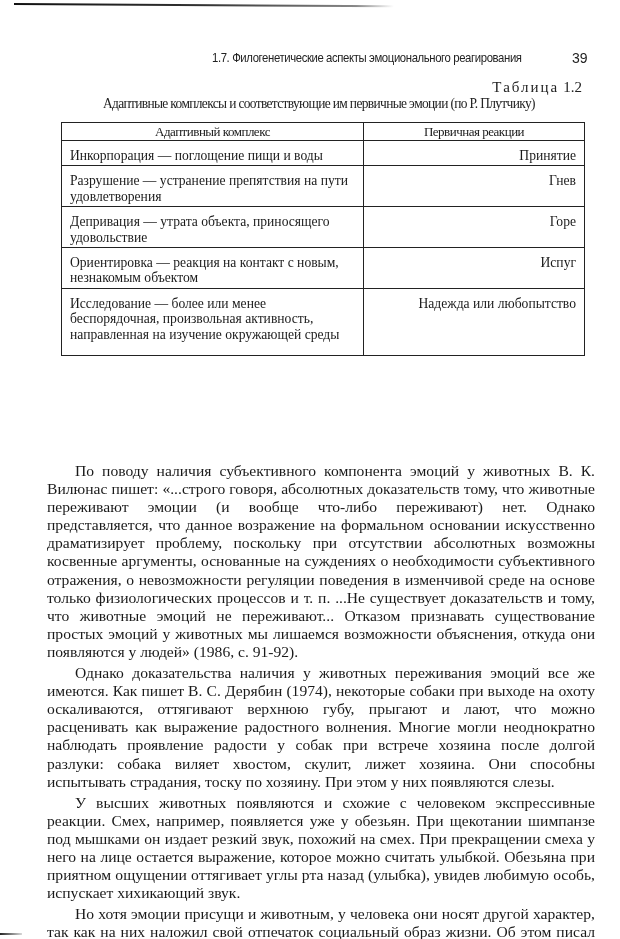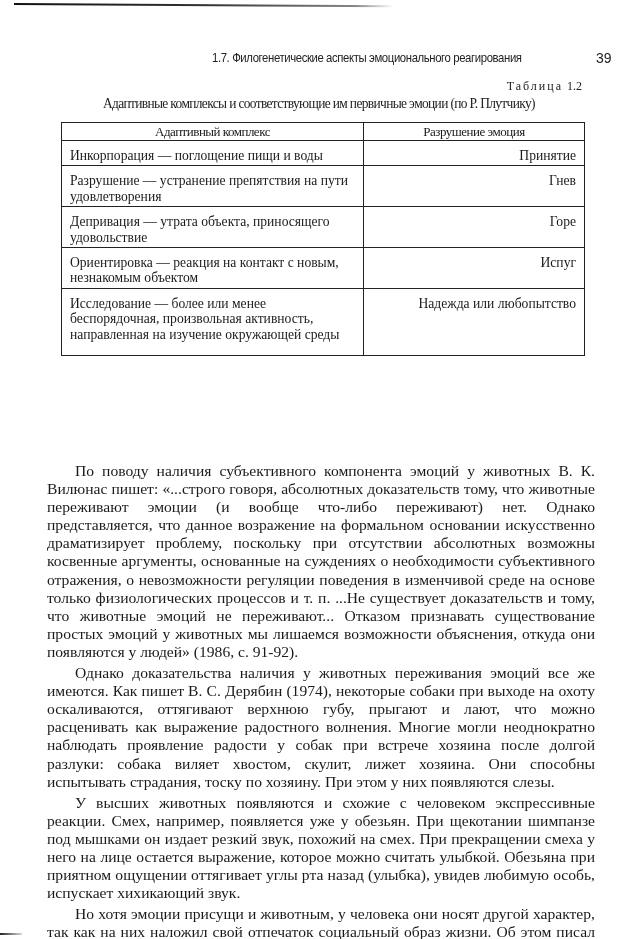--- a/index.html
+++ b/index.html
@@ -14,25 +14,25 @@
   }
   .running-head {
     position: absolute; top: 50px; left: 212px; width: 325px;
     font-family: "Liberation Sans", "DejaVu Sans", sans-serif;
     font-size: 13.2px; letter-spacing: -0.45px; transform: scaleX(0.86); transform-origin: left top;
     white-space: nowrap; color: #222;
   }
   .page-number {
     position: absolute; top: 50px; left: 572px;
     font-family: "Liberation Sans", "DejaVu Sans", sans-serif;
-    font-size: 14px; color: #222; margin-left: 24px;
+    font-size: 14px; color: #222;
   }
   .table-label {
     position: absolute; top: 79px; right: 38px;
-    font-size: 12px; letter-spacing: 2px; color: #222; white-space: nowrap;
+    font-size: 15px; letter-spacing: 2px; color: #222; white-space: nowrap;
   }
   .table-label .num { letter-spacing: 0; margin-left: 4px; }
   .table-caption {
     position: absolute; top: 95px; left: 103px; width: 500px;
     font-size: 14.4px; letter-spacing: -0.7px; color: #222; white-space: nowrap;
     transform: scaleX(0.935); transform-origin: left top;
   }
   table.main-table {
     position: absolute; left: 61px; top: 122px; width: 523px;
     border-collapse: collapse; table-layout: fixed;
@@ -71,21 +71,21 @@
 <div class="table-caption">Адаптивные комплексы и соответствующие им первичные эмоции (по Р. Плутчику)</div>
 
 <table class="main-table">
   <colgroup>
       <col class="c1">
       <col class="c2">
     </colgroup>
   <thead>
     <tr>
       <th>Адаптивный комплекс</th>
-      <th>Разрушение эмоция</th>
+      <th>Первичная реакции</th>
     </tr>
   </thead>
   <tbody>
     <tr style="height:20px">
       <td>Инкорпорация — поглощение пищи и воды</td>
       <td class="emotion">Принятие</td>
     </tr>
     <tr style="height:35px">
       <td>Разрушение — устранение препятствия на пути  удовлетворения</td>
       <td class="emotion">Гнев</td>

